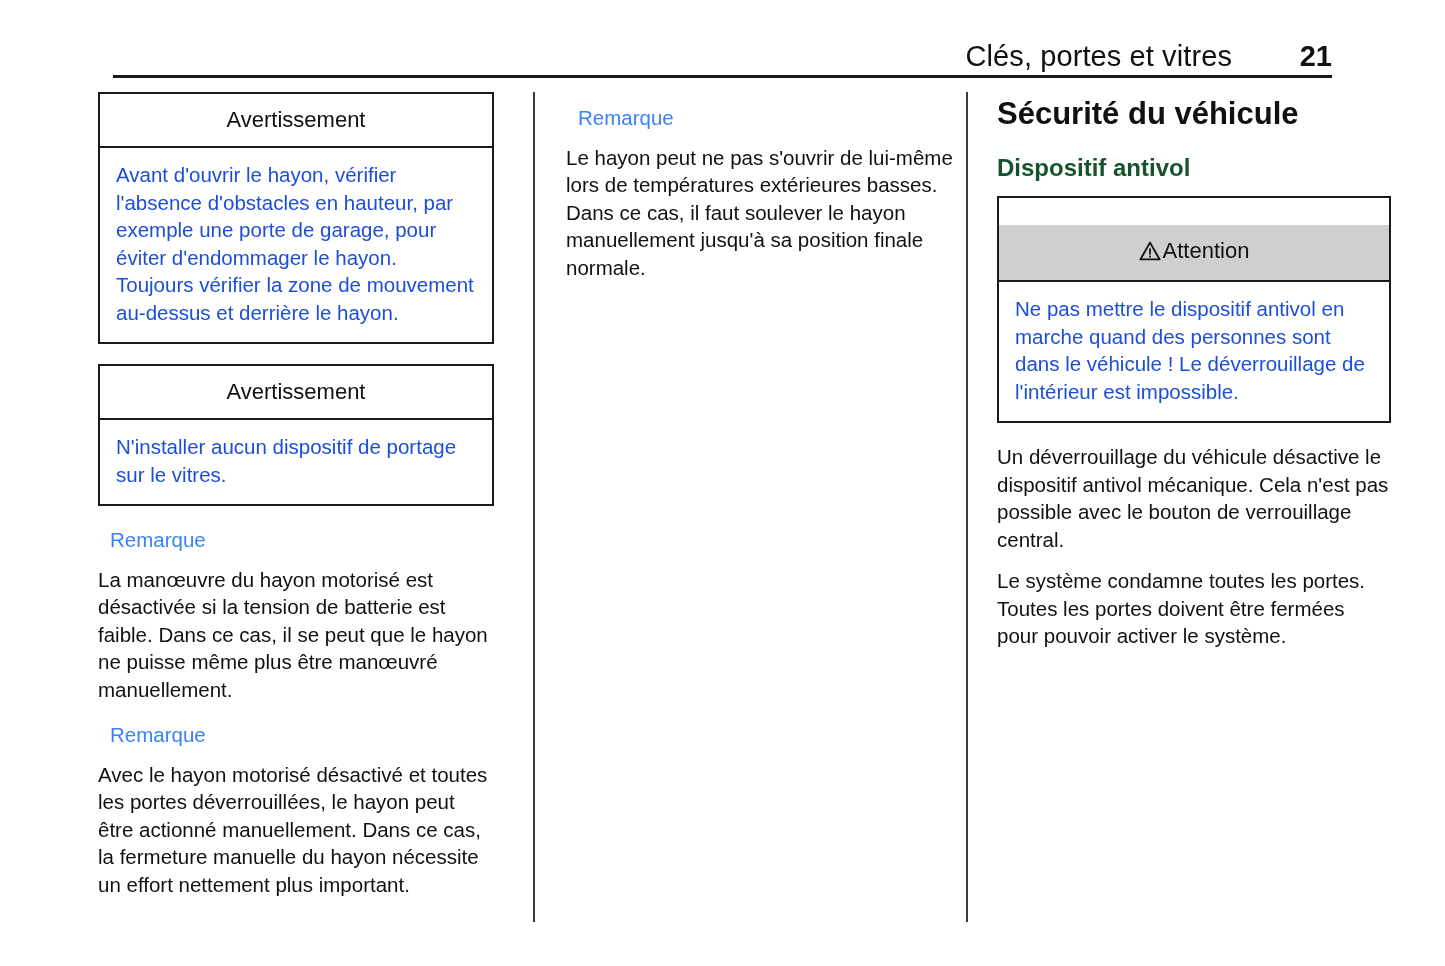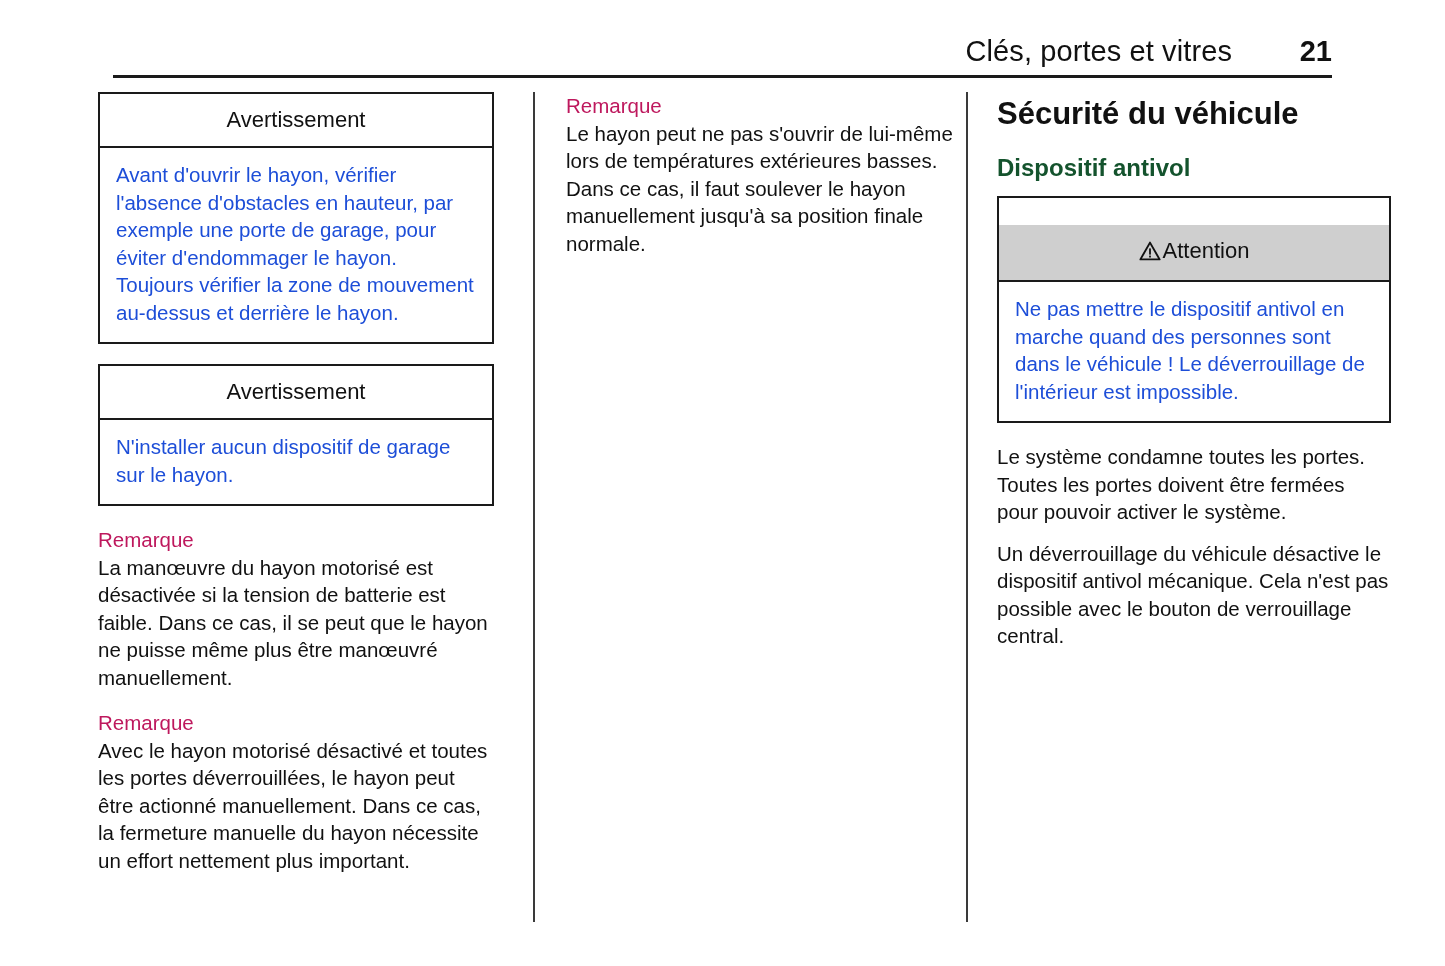--- a/index.html
+++ b/index.html
@@ -23,21 +23,21 @@
   }
 
   
   .header {
     position: absolute;
     left: 113px;
     top: 34px;
     width: 1219px;
     height: 44px;
     display: flex;
-    align-items: flex-start;
+    align-items: center;
     justify-content: flex-end;
   }
   .header-title {
     font-size: 29px;
     line-height: 34px;
     letter-spacing: 0.1px;
     color: #111111;
     white-space: nowrap;
   }
   .header-pageno {
@@ -81,22 +81,22 @@
   
   .para {
     font-size: 20.5px;
     line-height: 27.5px;
     color: #111111;
     margin: 0 0 14px 0;
   }
   .note-label {
     font-size: 20.5px;
     line-height: 27.5px;
-    color: #be185d;
-    margin: 0;
+    color: #3b82f6;
+    margin: 12px;
   }
   .note-body {
     font-size: 20.5px;
     line-height: 27.5px;
     color: #111111;
     margin: 0 0 18px 0;
   }
 
   
   .box {
@@ -167,21 +167,21 @@
 
   <div class="column col-1">
 
     <div class="box">
       <div class="box-head">Avertissement</div>
       <div class="box-body">Avant d'ouvrir le hayon, vérifier l'absence d'obstacles en hauteur, par exemple une porte de garage, pour éviter d'endommager le hayon. Toujours vérifier la zone de mouvement au-dessus et derrière le hayon.</div>
     </div>
 
     <div class="box">
       <div class="box-head">Avertissement</div>
-      <div class="box-body">N'installer aucun dispositif de garage sur le hayon.</div>
+      <div class="box-body">N'installer aucun dispositif de portage sur le vitres.</div>
     </div>
 
     <p class="note-label">Remarque</p>
     <p class="note-body">La manœuvre du hayon motorisé est désactivée si la tension de batterie est faible. Dans ce cas, il se peut que le hayon ne puisse même plus être manœuvré manuellement.</p>
 
     <p class="note-label">Remarque</p>
     <p class="note-body">Avec le hayon motorisé désactivé et toutes les portes déverrouillées, le hayon peut être actionné manuellement. Dans ce cas, la fermeture manuelle du hayon nécessite un effort nettement plus important.</p>
 
   </div>
 
@@ -206,18 +206,18 @@
               <rect x="10.1" y="7.4" width="1.8" height="6.2" fill="#111111"></rect>
               <rect x="10.1" y="14.6" width="1.8" height="1.9" fill="#111111"></rect>
             </svg>
           </span>
           <span>Attention</span>
         </span>
       </div>
       <div class="box-body">Ne pas mettre le dispositif antivol en marche quand des personnes sont dans le véhicule ! Le déverrouillage de l'intérieur est impossible.</div>
     </div>
 
+    <p class="para">Un déverrouillage du véhicule désactive le dispositif antivol mécanique. Cela n'est pas possible avec le bouton de verrouillage central.</p>
     <p class="para">Le système condamne toutes les portes. Toutes les portes doivent être fermées pour pouvoir activer le système.</p>
-    <p class="para">Un déverrouillage du véhicule désactive le dispositif antivol mécanique. Cela n'est pas possible avec le bouton de verrouillage central.</p>
 
   </div>
 
 </div>
 
 </body></html>

